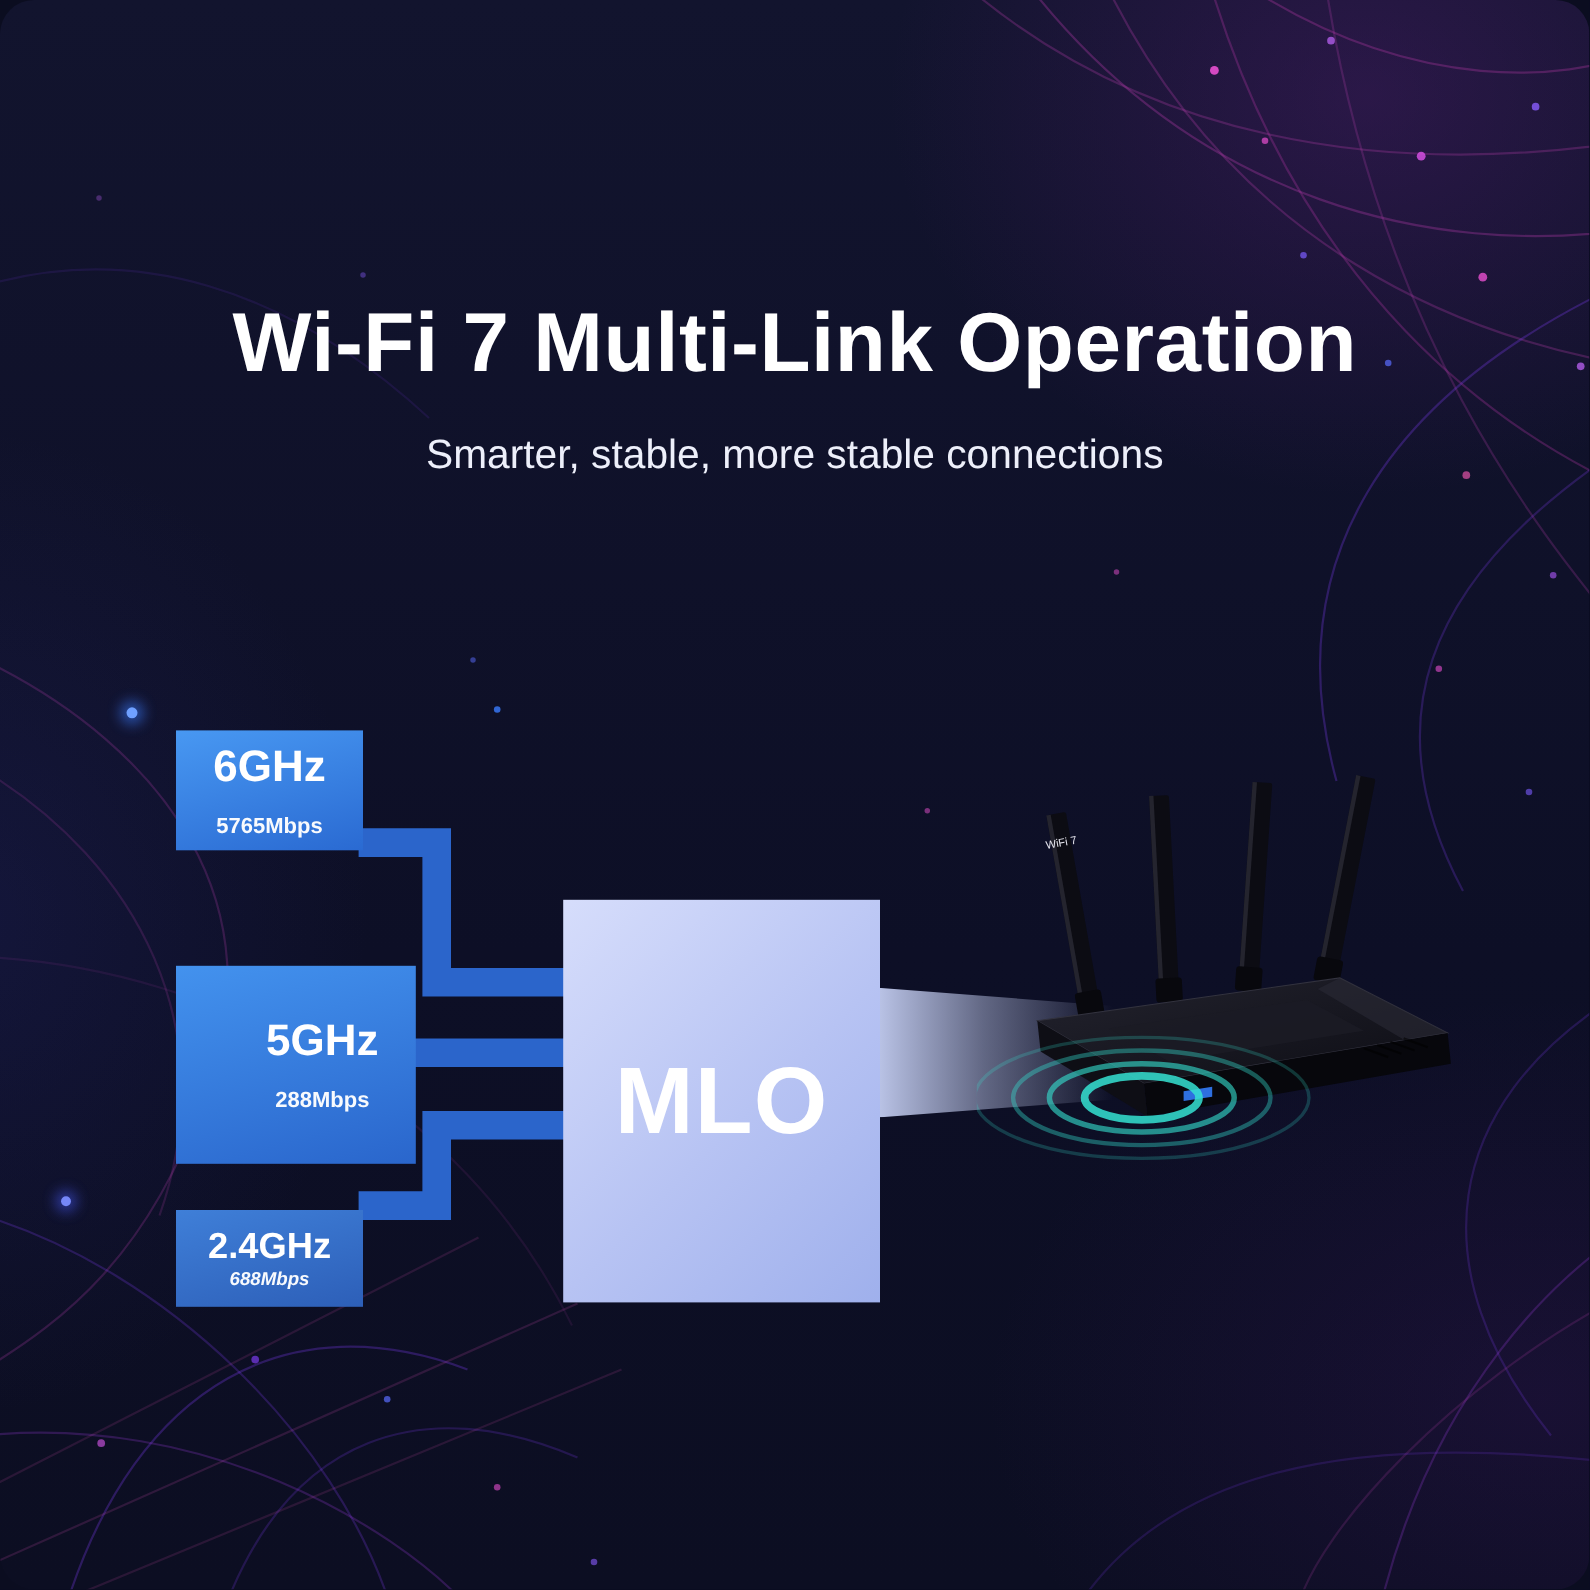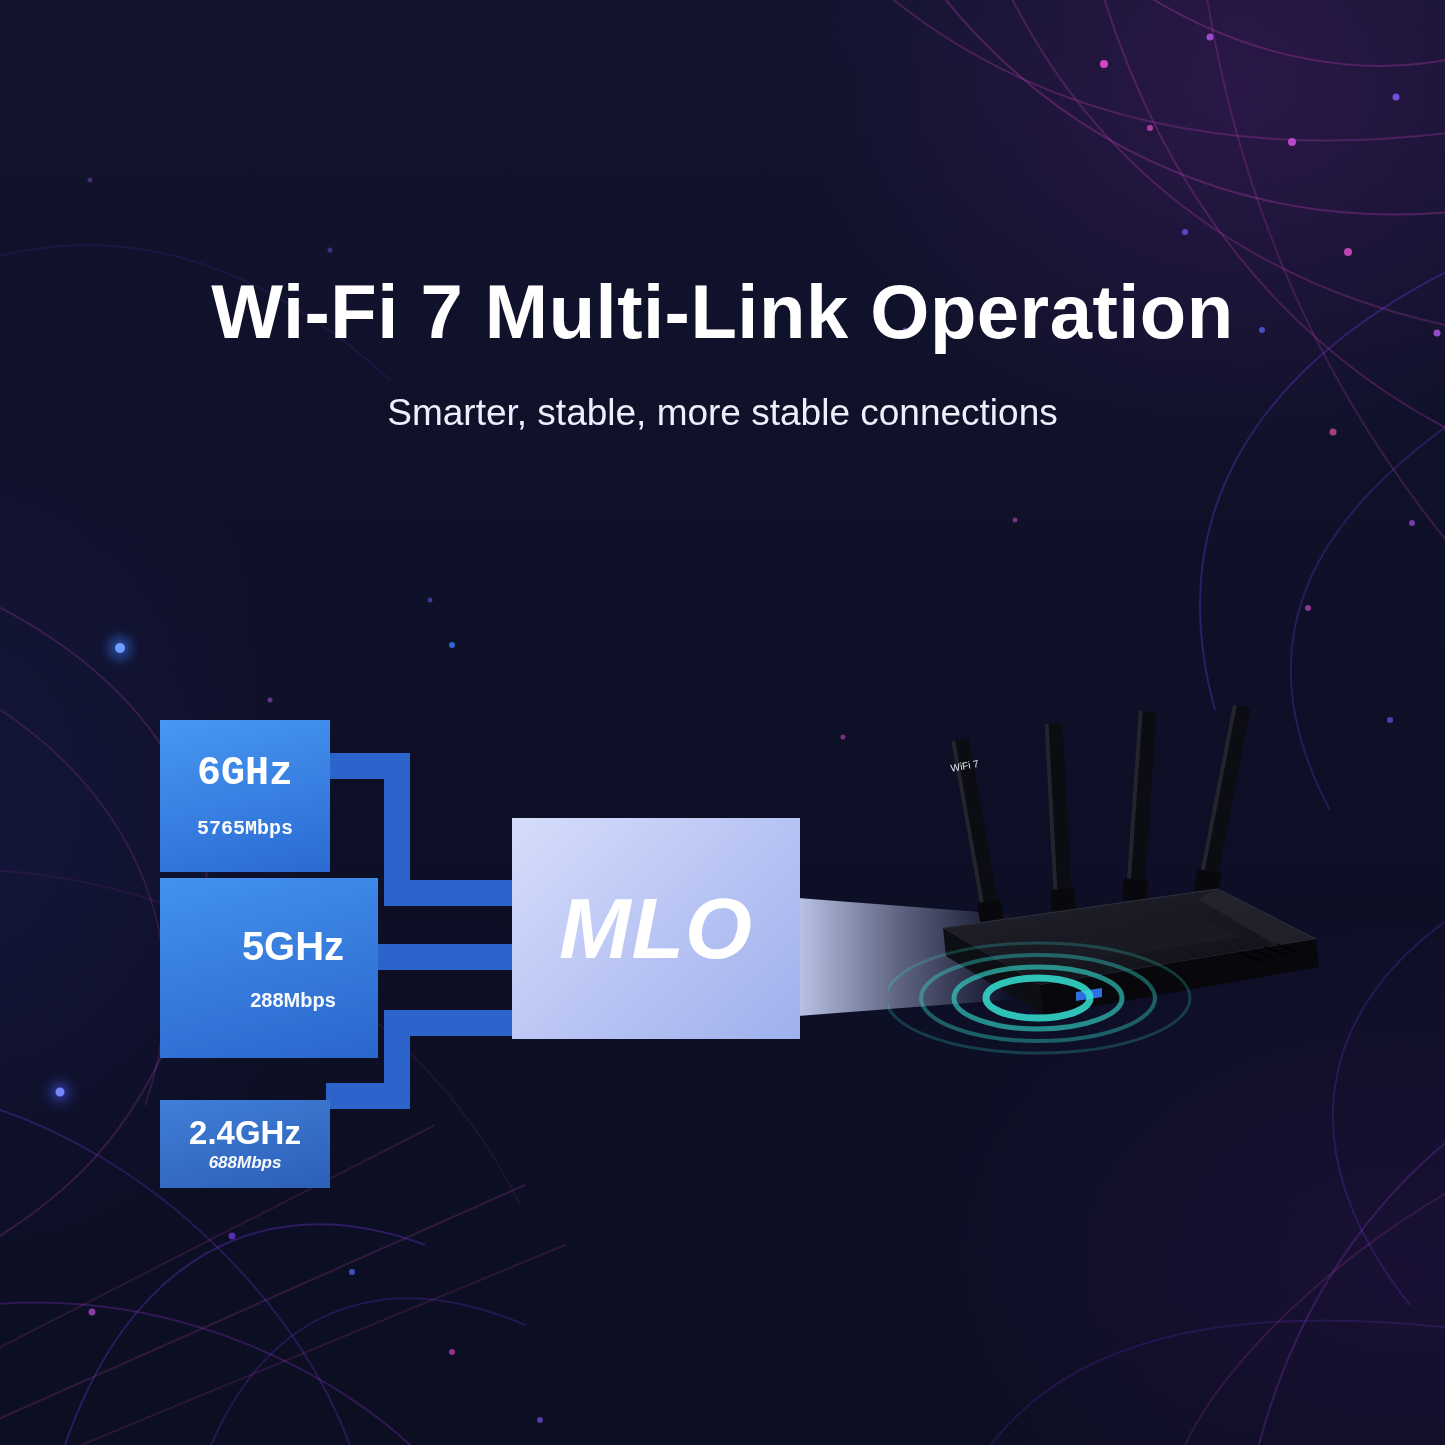--- a/index.html
+++ b/index.html
@@ -4,40 +4,41 @@
 <style>
   html,body{margin:0;padding:0;background:#0b0d20;}
   .page{
     position:relative;width:1445px;height:1445px;overflow:hidden;
     font-family:"Liberation Sans",sans-serif;
     background:
       radial-gradient(ellipse 620px 520px at 86% 6%, rgba(96,32,128,0.32), transparent 70%),
       radial-gradient(ellipse 520px 640px at -2% 58%, rgba(44,46,130,0.22), transparent 70%),
       radial-gradient(ellipse 720px 520px at 97% 88%, rgba(70,24,110,0.22), transparent 70%),
       linear-gradient(180deg,#12142e 0%,#0d0f26 60%,#0c0e22 100%);
+    border-radius: 31px;
   }
   .bg,.connectors{position:absolute;inset:0;width:1445px;height:1445px;}
   .title-block{position:absolute;top:256px;left:0;right:0;text-align:center;color:#ffffff;z-index:5;}
   .title-line{font-size:76px;font-weight:700;line-height:1.48;letter-spacing:0.5px;}
   .subtitle{margin-top:24px;font-size:37px;font-weight:400;color:#edeffa;}
   .band{
     position:absolute;left:160px;width:170px;color:#fff;z-index:4;
     display:flex;flex-direction:column;align-items:center;justify-content:center;text-align:center;
   }
-  .band-6{top:720px;height:152px;background:linear-gradient(165deg,#4898f2 0%,#2a6ad2 100%);font-family:Liberation Mono, monospace;}
+  .band-6{top:664px;height:109px;background:linear-gradient(165deg,#4898f2 0%,#2a6ad2 100%);}
   .band-5{top:878px;height:180px;background:linear-gradient(165deg,#4392ee 0%,#2a66cc 100%);padding-left:48px;}
   .band-24{top:1100px;height:88px;background:linear-gradient(165deg,#3f7fd8 0%,#2d5fb8 100%);}
   .band-name{font-size:40px;font-weight:700;line-height:1.1;}
   .band-24 .band-name{font-size:33px;}
   .band-speed{font-size:20px;font-weight:700;margin-top:21px;opacity:0.97;}
   .band-24 .band-speed{font-size:17px;margin-top:1px;font-style:italic;}
   .mlo{
-    position:absolute;left:512px;top:818px;width:288px;height:221px;z-index:4;
+    position:absolute;left:512px;top:818px;width:288px;height:366px;z-index:4;
     background:linear-gradient(135deg,#d6ddfb 0%,#b7c3f3 55%,#9fb0ec 100%);
-    display:flex;align-items:center;justify-content:center;font-style:italic;
+    display:flex;align-items:center;justify-content:center;
   }
   .mlo span{font-size:86px;font-weight:700;color:#ffffff;letter-spacing:1px;}
   .beam{
     position:absolute;left:798px;top:898px;width:214px;height:118px;z-index:3;
     background:linear-gradient(90deg, rgba(201,211,247,0.92) 0%, rgba(201,211,247,0.45) 45%, rgba(201,211,247,0) 100%);
     clip-path:polygon(0 0,100% 14%,100% 86%,0 100%);
   }
   .router{position:absolute;left:888px;top:693px;width:480px;height:380px;z-index:4;}
 </style>
 </head>

